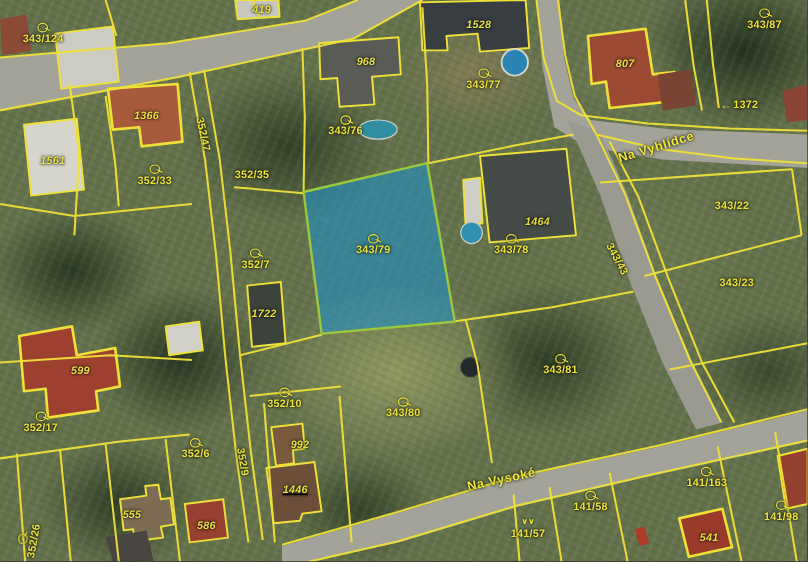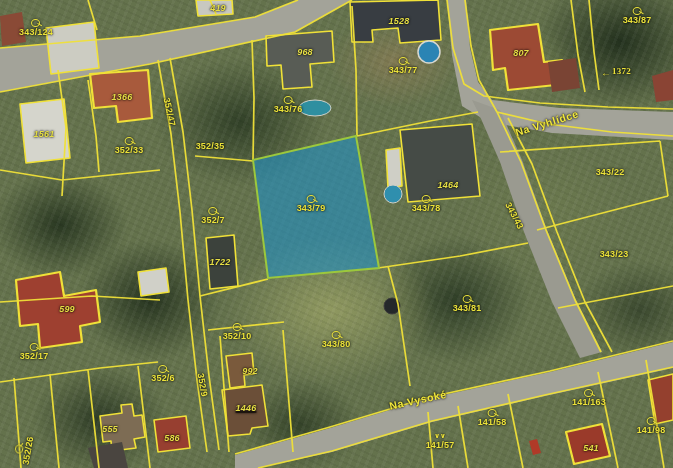--- a/index.html
+++ b/index.html
@@ -145,21 +145,21 @@
         <span class="ic ic-key"></span>
         <span class="txt">343/77</span>
       </div>
       <div class="lbl k-building" style="left: 521px; top: 53px; transform: translate(-50%, -50%);">
         <span class="txt">807</span>
       </div>
       <div class="lbl k-parcel" style="left: 637px; top: 16px; transform: translate(-50%, -50%);">
         <span class="ic ic-key"></span>
         <span class="txt">343/87</span>
       </div>
-      <div class="lbl k-parcel-plain row" style="left: 616px; top: 71px; transform: translate(-50%, -50%); font-family: Liberation Serif, serif;">
+      <div class="lbl k-parcel-plain row" style="left: 616px; top: 87px; transform: translate(-50%, -50%);">
         <span class="ic ic-arrow-left"></span>
         <span class="txt">1372</span>
       </div>
       <div class="lbl k-street" style="left: 547px; top: 123px; transform: translate(-50%, -50%) rotate(-17deg);">
         <span class="txt">Na Vyhlídce</span>
       </div>
       <div class="lbl k-building" style="left: 44px; top: 134px; transform: translate(-50%, -50%);">
         <span class="txt">1561</span>
       </div>
       <div class="lbl k-building" style="left: 122px; top: 97px; transform: translate(-50%, -50%); text-align: center;">
@@ -185,21 +185,21 @@
       </div>
       <div class="lbl k-building" style="left: 448px; top: 185px; transform: translate(-50%, -50%);">
         <span class="txt">1464</span>
       </div>
       <div class="lbl k-parcel-plain" style="left: 514px; top: 216px; transform: translate(-50%, -50%) rotate(62deg);">
         <span class="txt">343/43</span>
       </div>
       <div class="lbl k-parcel-plain" style="left: 590px; top: 172px; transform: translate(-50%, -50%); padding-left: 40px;">
         <span class="txt">343/22</span>
       </div>
-      <div class="lbl k-parcel-plain" style="left: 614px; top: 254px; transform: translate(-50%, -50%);">
+      <div class="lbl k-parcel-plain" style="left: 614px; top: 236px; transform: translate(-50%, -50%);">
         <span class="txt">343/23</span>
       </div>
       <div class="lbl k-parcel" style="left: 213px; top: 216px; transform: translate(-50%, -50%);">
         <span class="ic ic-key"></span>
         <span class="txt">352/7</span>
       </div>
       <div class="lbl k-building" style="left: 220px; top: 262px; transform: translate(-50%, -50%);">
         <span class="txt">1722</span>
       </div>
       <div class="lbl k-building" style="left: 67px; top: 309px; transform: translate(-50%, -50%);">

